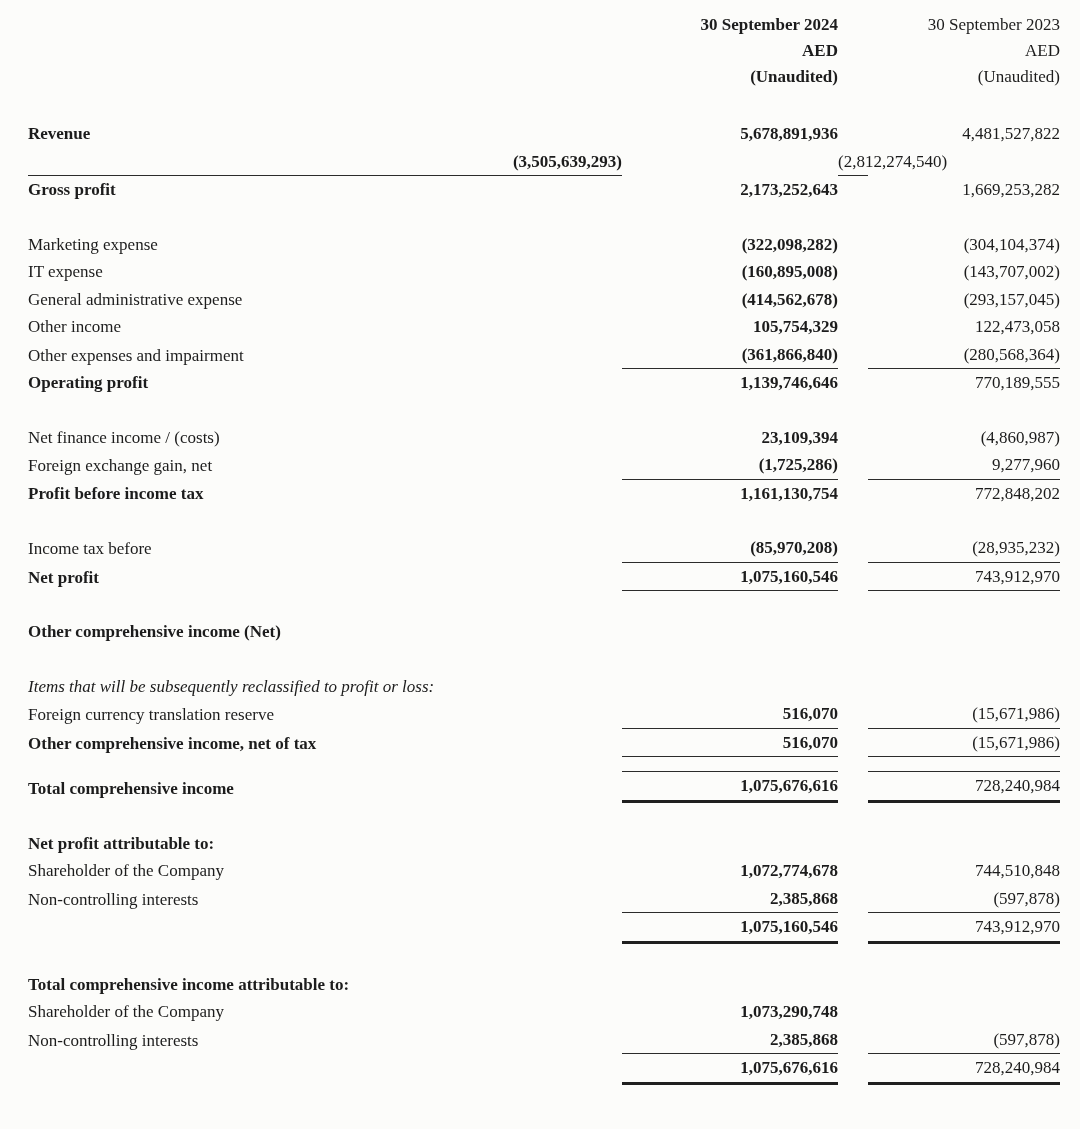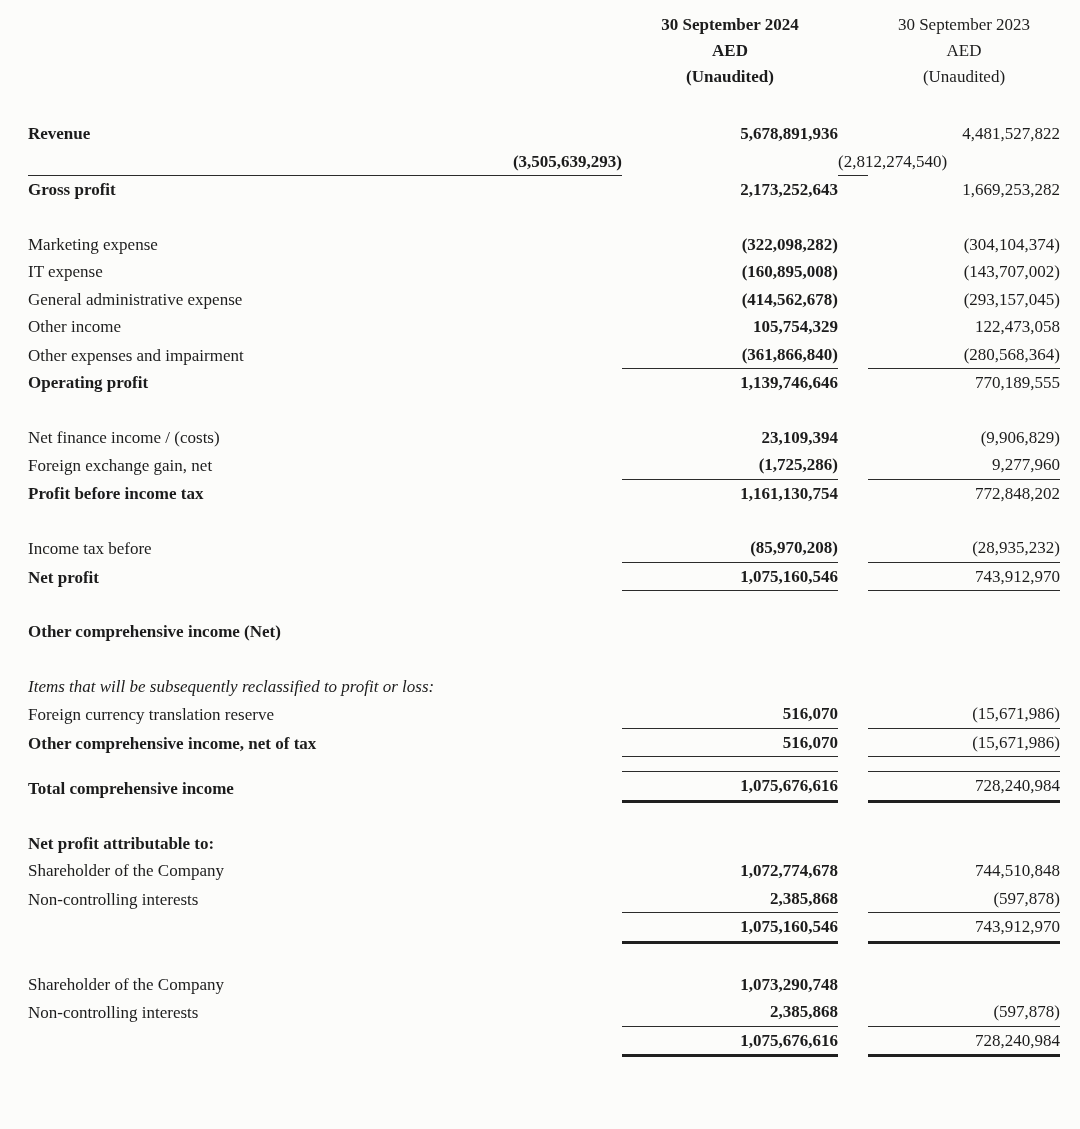--- a/index.html
+++ b/index.html
@@ -34,21 +34,21 @@
   }
   .amt24 { font-weight: 700; }
   .bold { font-weight: 700; }
   .italic {
     font-style: italic;
     max-width: 520px;
   }
   
   .header-row .hline {
     line-height: 26px;
-    text-align: center;
+    text-align: right;
   }
   .header-row .h24 { font-weight: 700; }
   .header-row .h23 { font-weight: 400; }
   
   .rows { margin-top: 30px; }
   .row {
     min-height: 27.5px;
     line-height: 27.5px;
   }
   .spacer {
@@ -131,21 +131,21 @@
         <div class="cell label bold">Operating profit</div>
         <div class="cell amt amt24">1,139,746,646</div>
         <div class="cell"></div>
         <div class="cell amt amt23">770,189,555</div>
       </div>
       <div class="spacer"></div>
       <div class="grid-row row">
         <div class="cell label">Net finance income / (costs)</div>
         <div class="cell amt amt24">23,109,394</div>
         <div class="cell"></div>
-        <div class="cell amt amt23">(9,906,829)</div>
+        <div class="cell amt amt23">(4,860,987)</div>
       </div>
       <div class="grid-row row">
         <div class="cell label">Foreign exchange gain, net</div>
         <div class="cell amt amt24 rule-single">(1,725,286)</div>
         <div class="cell"></div>
         <div class="cell amt amt23 rule-single">9,277,960</div>
       </div>
       <div class="grid-row row">
         <div class="cell label bold">Profit before income tax</div>
         <div class="cell amt amt24">1,161,130,754</div>
@@ -223,20 +223,26 @@
         <div class="cell amt amt23 rule-single">(597,878)</div>
       </div>
       <div class="grid-row row">
         <div class="cell label"></div>
         <div class="cell amt amt24 rule-thick">1,075,160,546</div>
         <div class="cell"></div>
         <div class="cell amt amt23 rule-thick">743,912,970</div>
       </div>
       <div class="spacer"></div>
       <div class="grid-row row">
+        <div class="cell label bold">Total comprehensive income attributable to:</div>
+        <div class="cell amt amt24"></div>
+        <div class="cell"></div>
+        <div class="cell amt amt23"></div>
+      </div>
+      <div class="grid-row row">
         <div class="cell label">Shareholder of the Company</div>
         <div class="cell amt amt24">1,073,290,748</div>
         <div class="cell"></div>
       </div>
       <div class="grid-row row">
         <div class="cell label">Non-controlling interests</div>
         <div class="cell amt amt24 rule-single">2,385,868</div>
         <div class="cell"></div>
         <div class="cell amt amt23 rule-single">(597,878)</div>
       </div>

